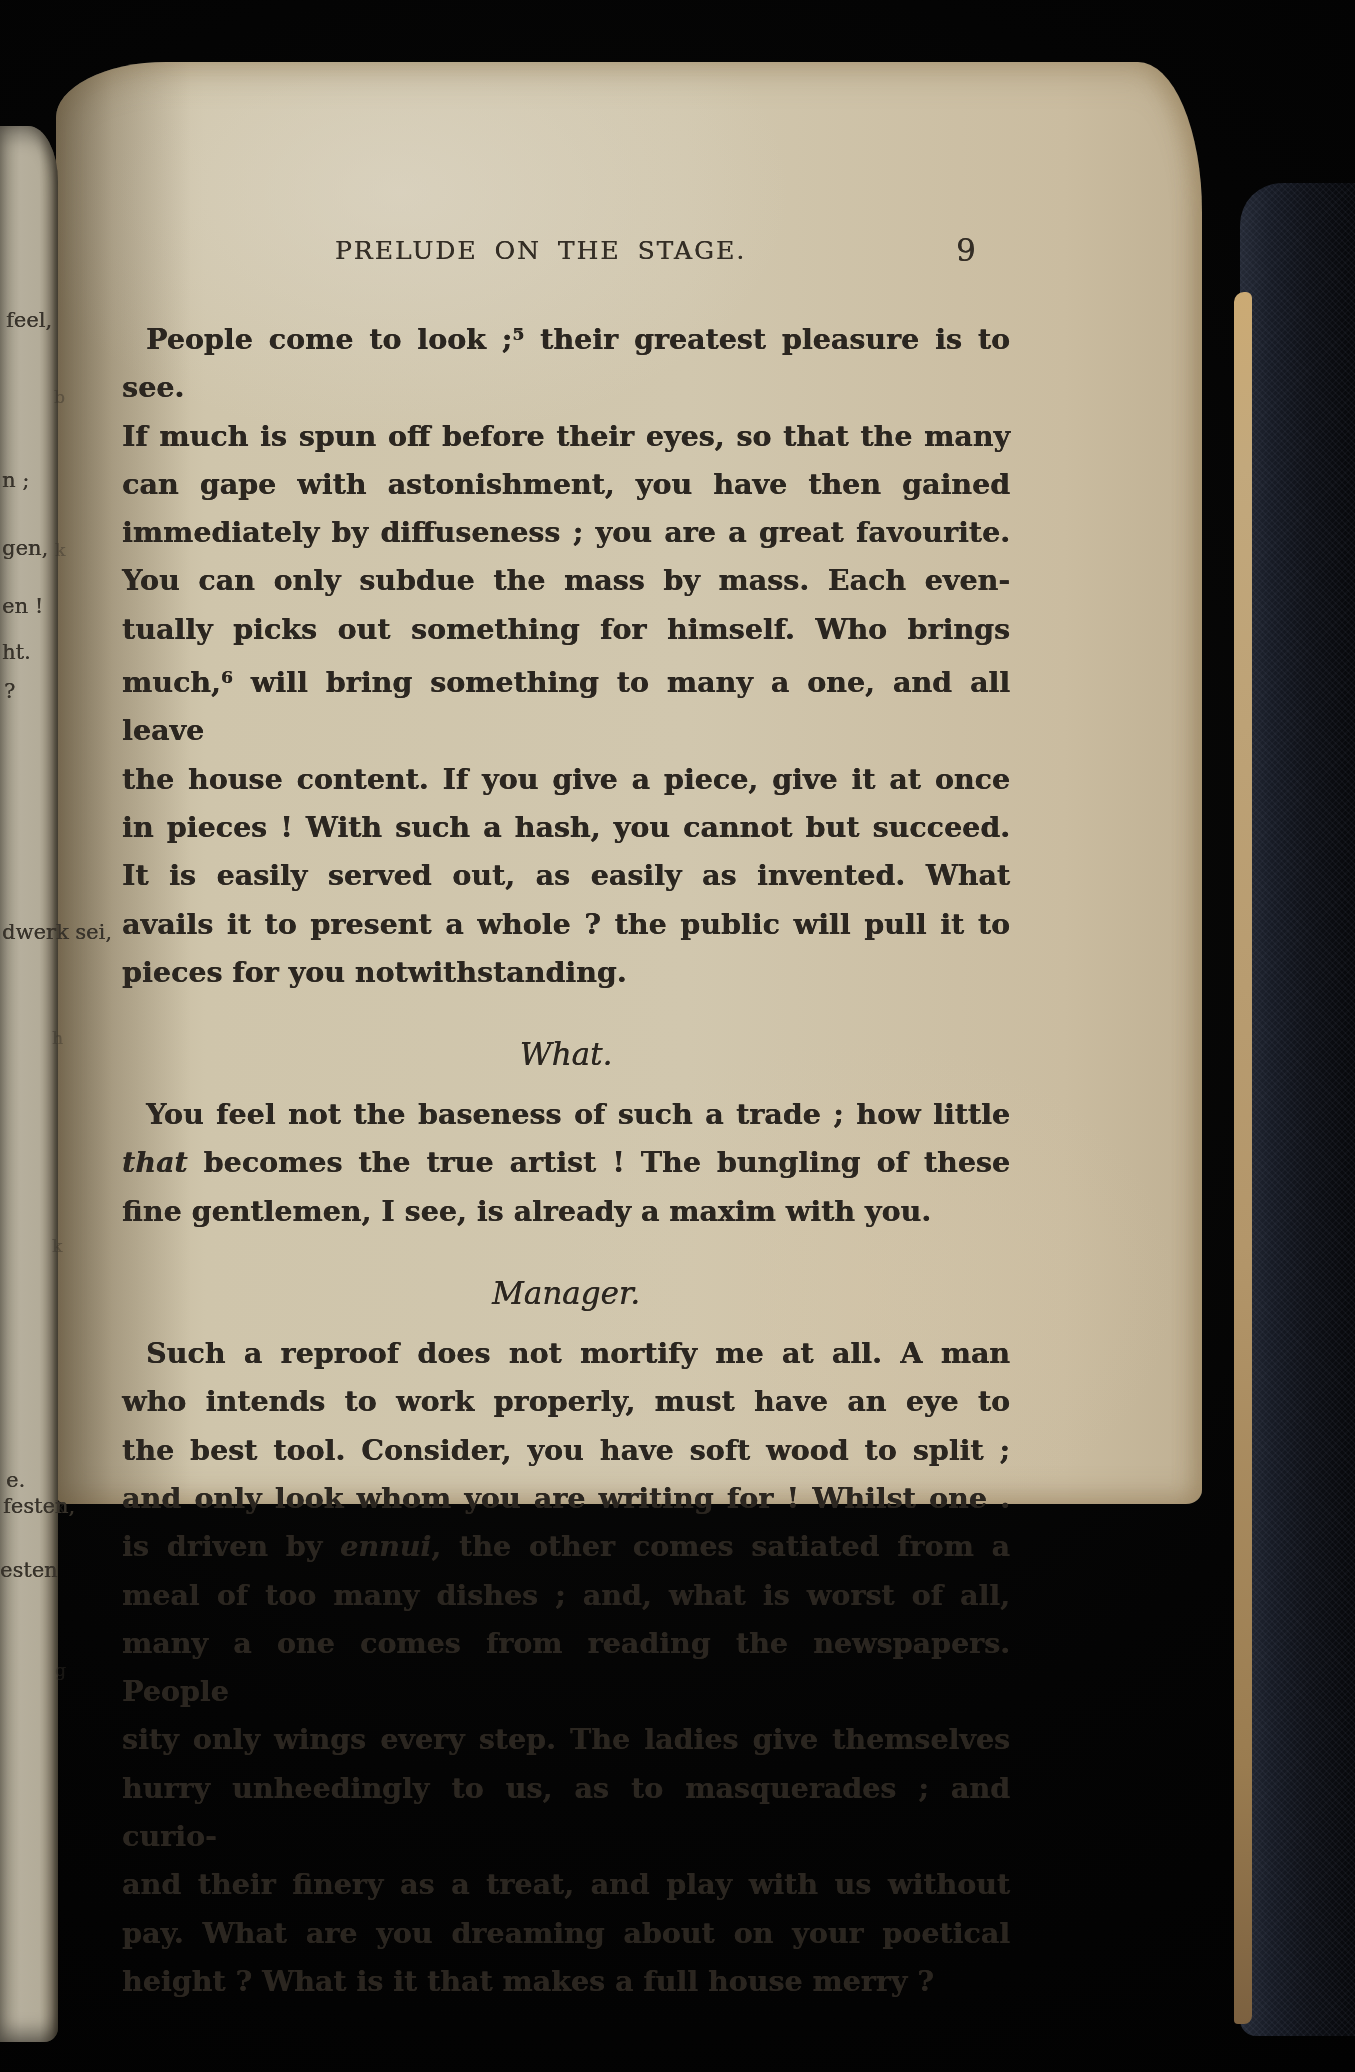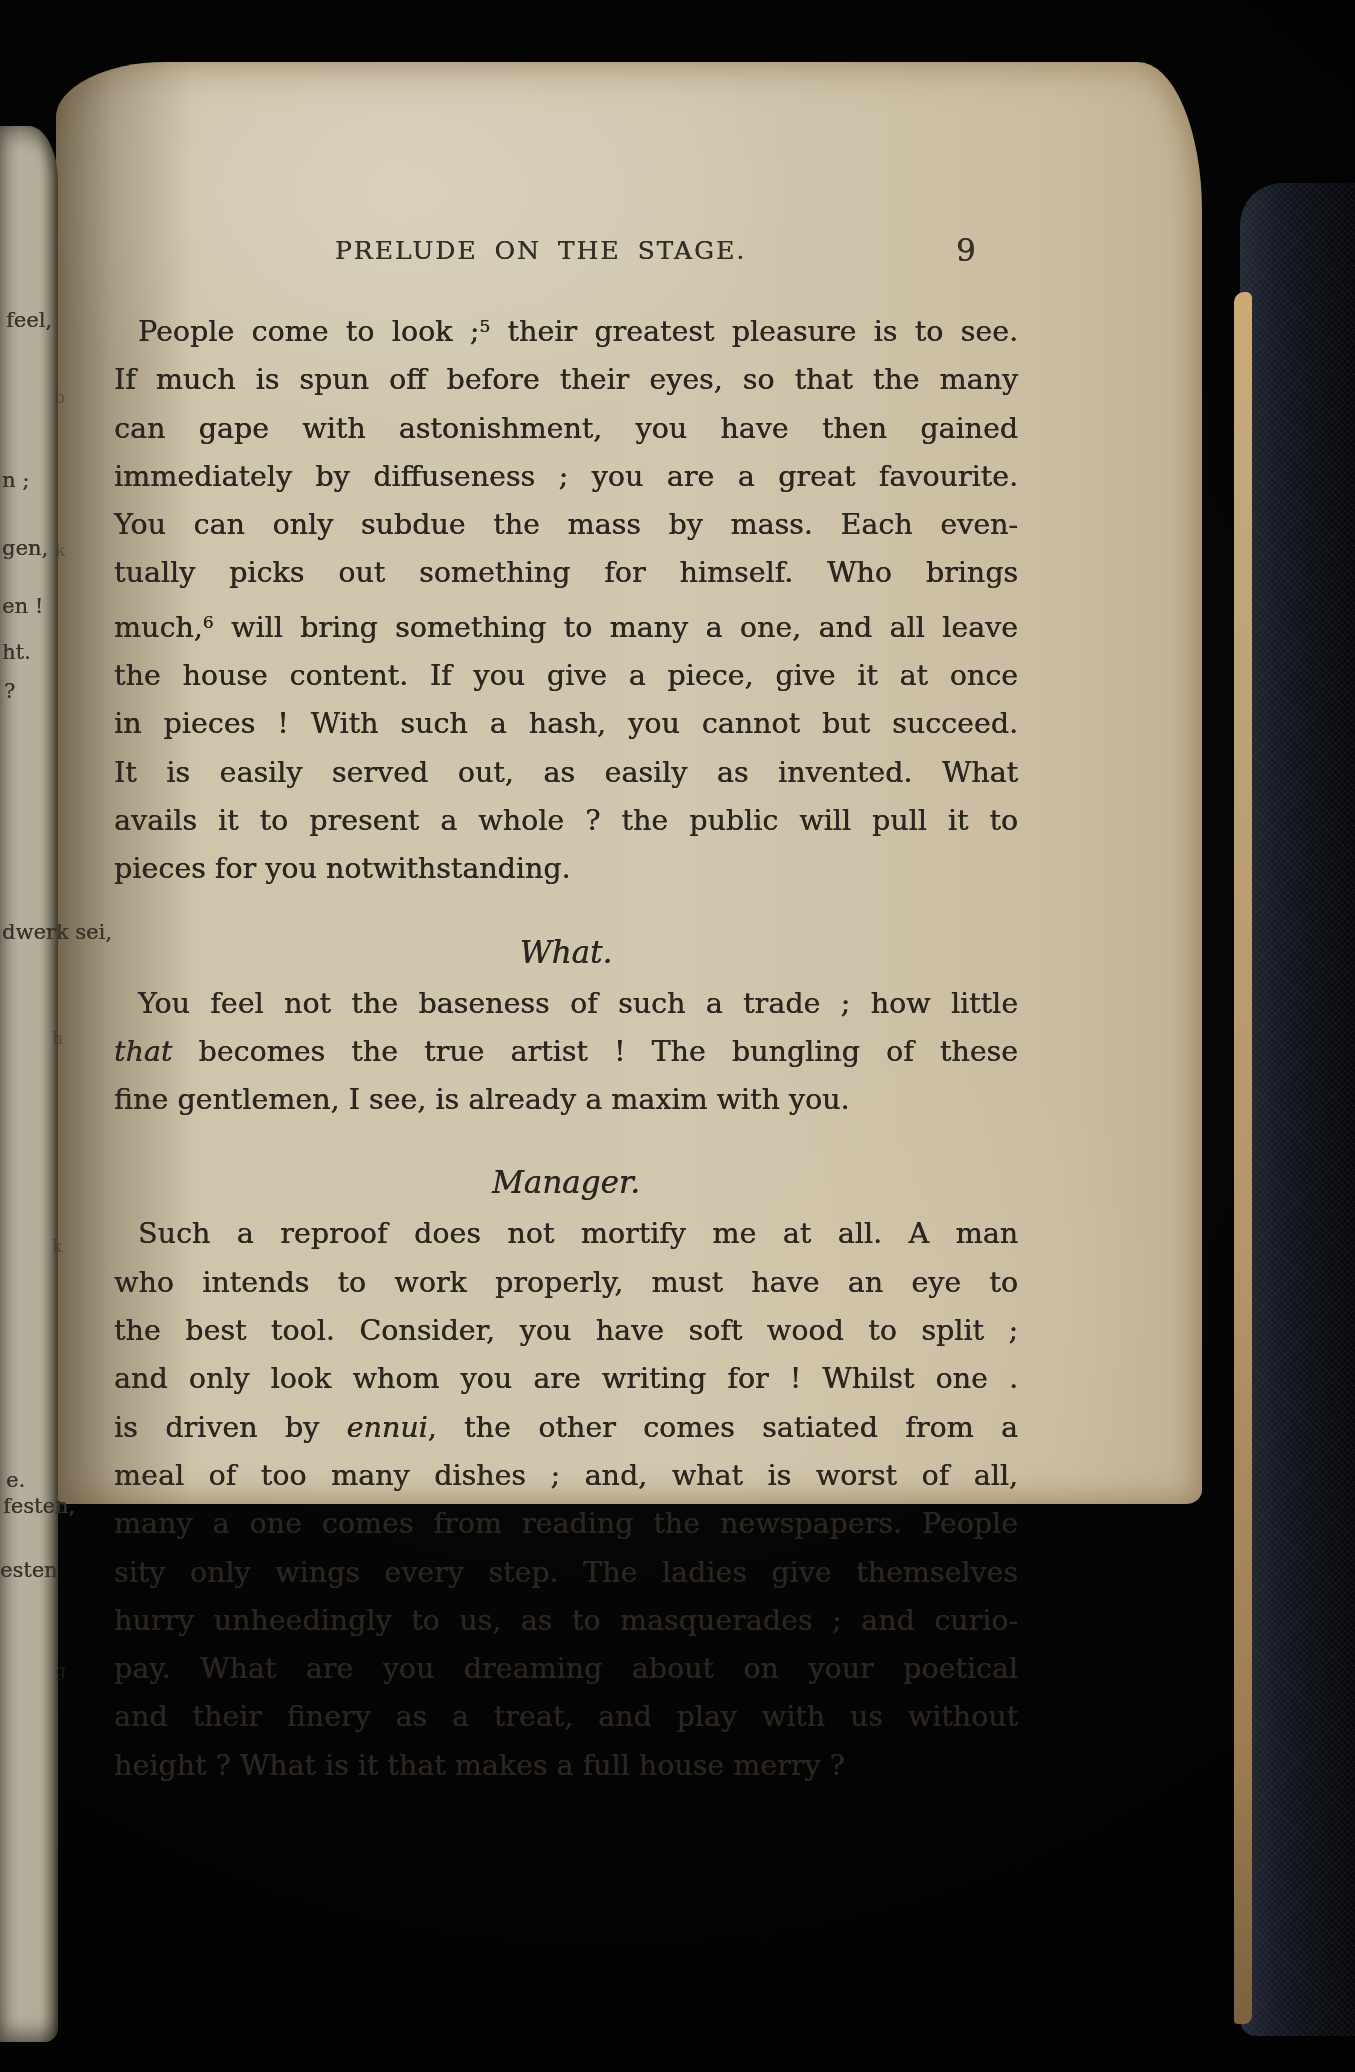--- a/index.html
+++ b/index.html
@@ -64,21 +64,21 @@
   }
   .page-number{
     position:absolute; left:900px; top:170px;
     font-size:31px; color:#342e26; text-shadow:.3px 0 0 currentColor;
   }
   .text-column{
     position:absolute; left:50px; top:232px; width:920px;
     font-size:28.5px; line-height:48.3px; color:#2b2620;
     text-shadow:.35px 0 0 currentColor;
   }
-  .para{margin:8px;}
+  .para{margin:16px;font-weight:bold;}
   .line{ text-align:justify; text-align-last:justify; }
   .line.indent{ text-indent:24px; }
   .line.last{ text-align:justify; text-align-last:left; }
   .sup{ font-size:60%; vertical-align:9px; }
   .it{ font-style:italic; }
   .speaker{
     font-style:italic; font-size:31px; text-align:center;
     height:40px; line-height:40px; margin:38px 0 2px 0;
   }
   
@@ -125,22 +125,22 @@
         <div class="para">
           <div class="line indent"><span>Such a reproof does not mortify me at all. A man</span></div>
           <div class="line"><span>who intends to work properly, must have an eye to</span></div>
           <div class="line"><span>the best tool. Consider, you have soft wood to split ;</span></div>
           <div class="line"><span>and only look whom you are writing for ! Whilst one .</span></div>
           <div class="line"><span>is driven by </span><span class="it">ennui</span><span>, the other comes satiated from a</span></div>
           <div class="line"><span>meal of too many dishes ; and, what is worst of all,</span></div>
           <div class="line"><span>many a one comes from reading the newspapers. People</span></div>
           <div class="line"><span>sity only wings every step. The ladies give themselves</span></div>
           <div class="line"><span>hurry unheedingly to us, as to masquerades ; and curio-</span></div>
+          <div class="line"><span>and their finery as a treat, and play with us without</span></div>
           <div class="line"><span>pay. What are you dreaming about on your poetical</span></div>
-          <div class="line"><span>and their finery as a treat, and play with us without</span></div>
           <div class="line last"><span>height ? What is it that makes a full house merry ?</span></div>
         </div>
       </div>
   </div>
 
   <div class="left-strip"></div>
   <div id="fragments">
       <span class="frag" style="top: 308px; left: 6px;">feel,</span>
       <span class="frag faint" style="top: 387px; left: 54px;">b</span>
       <span class="frag" style="top: 468px; left: 2px;">n ;</span>

